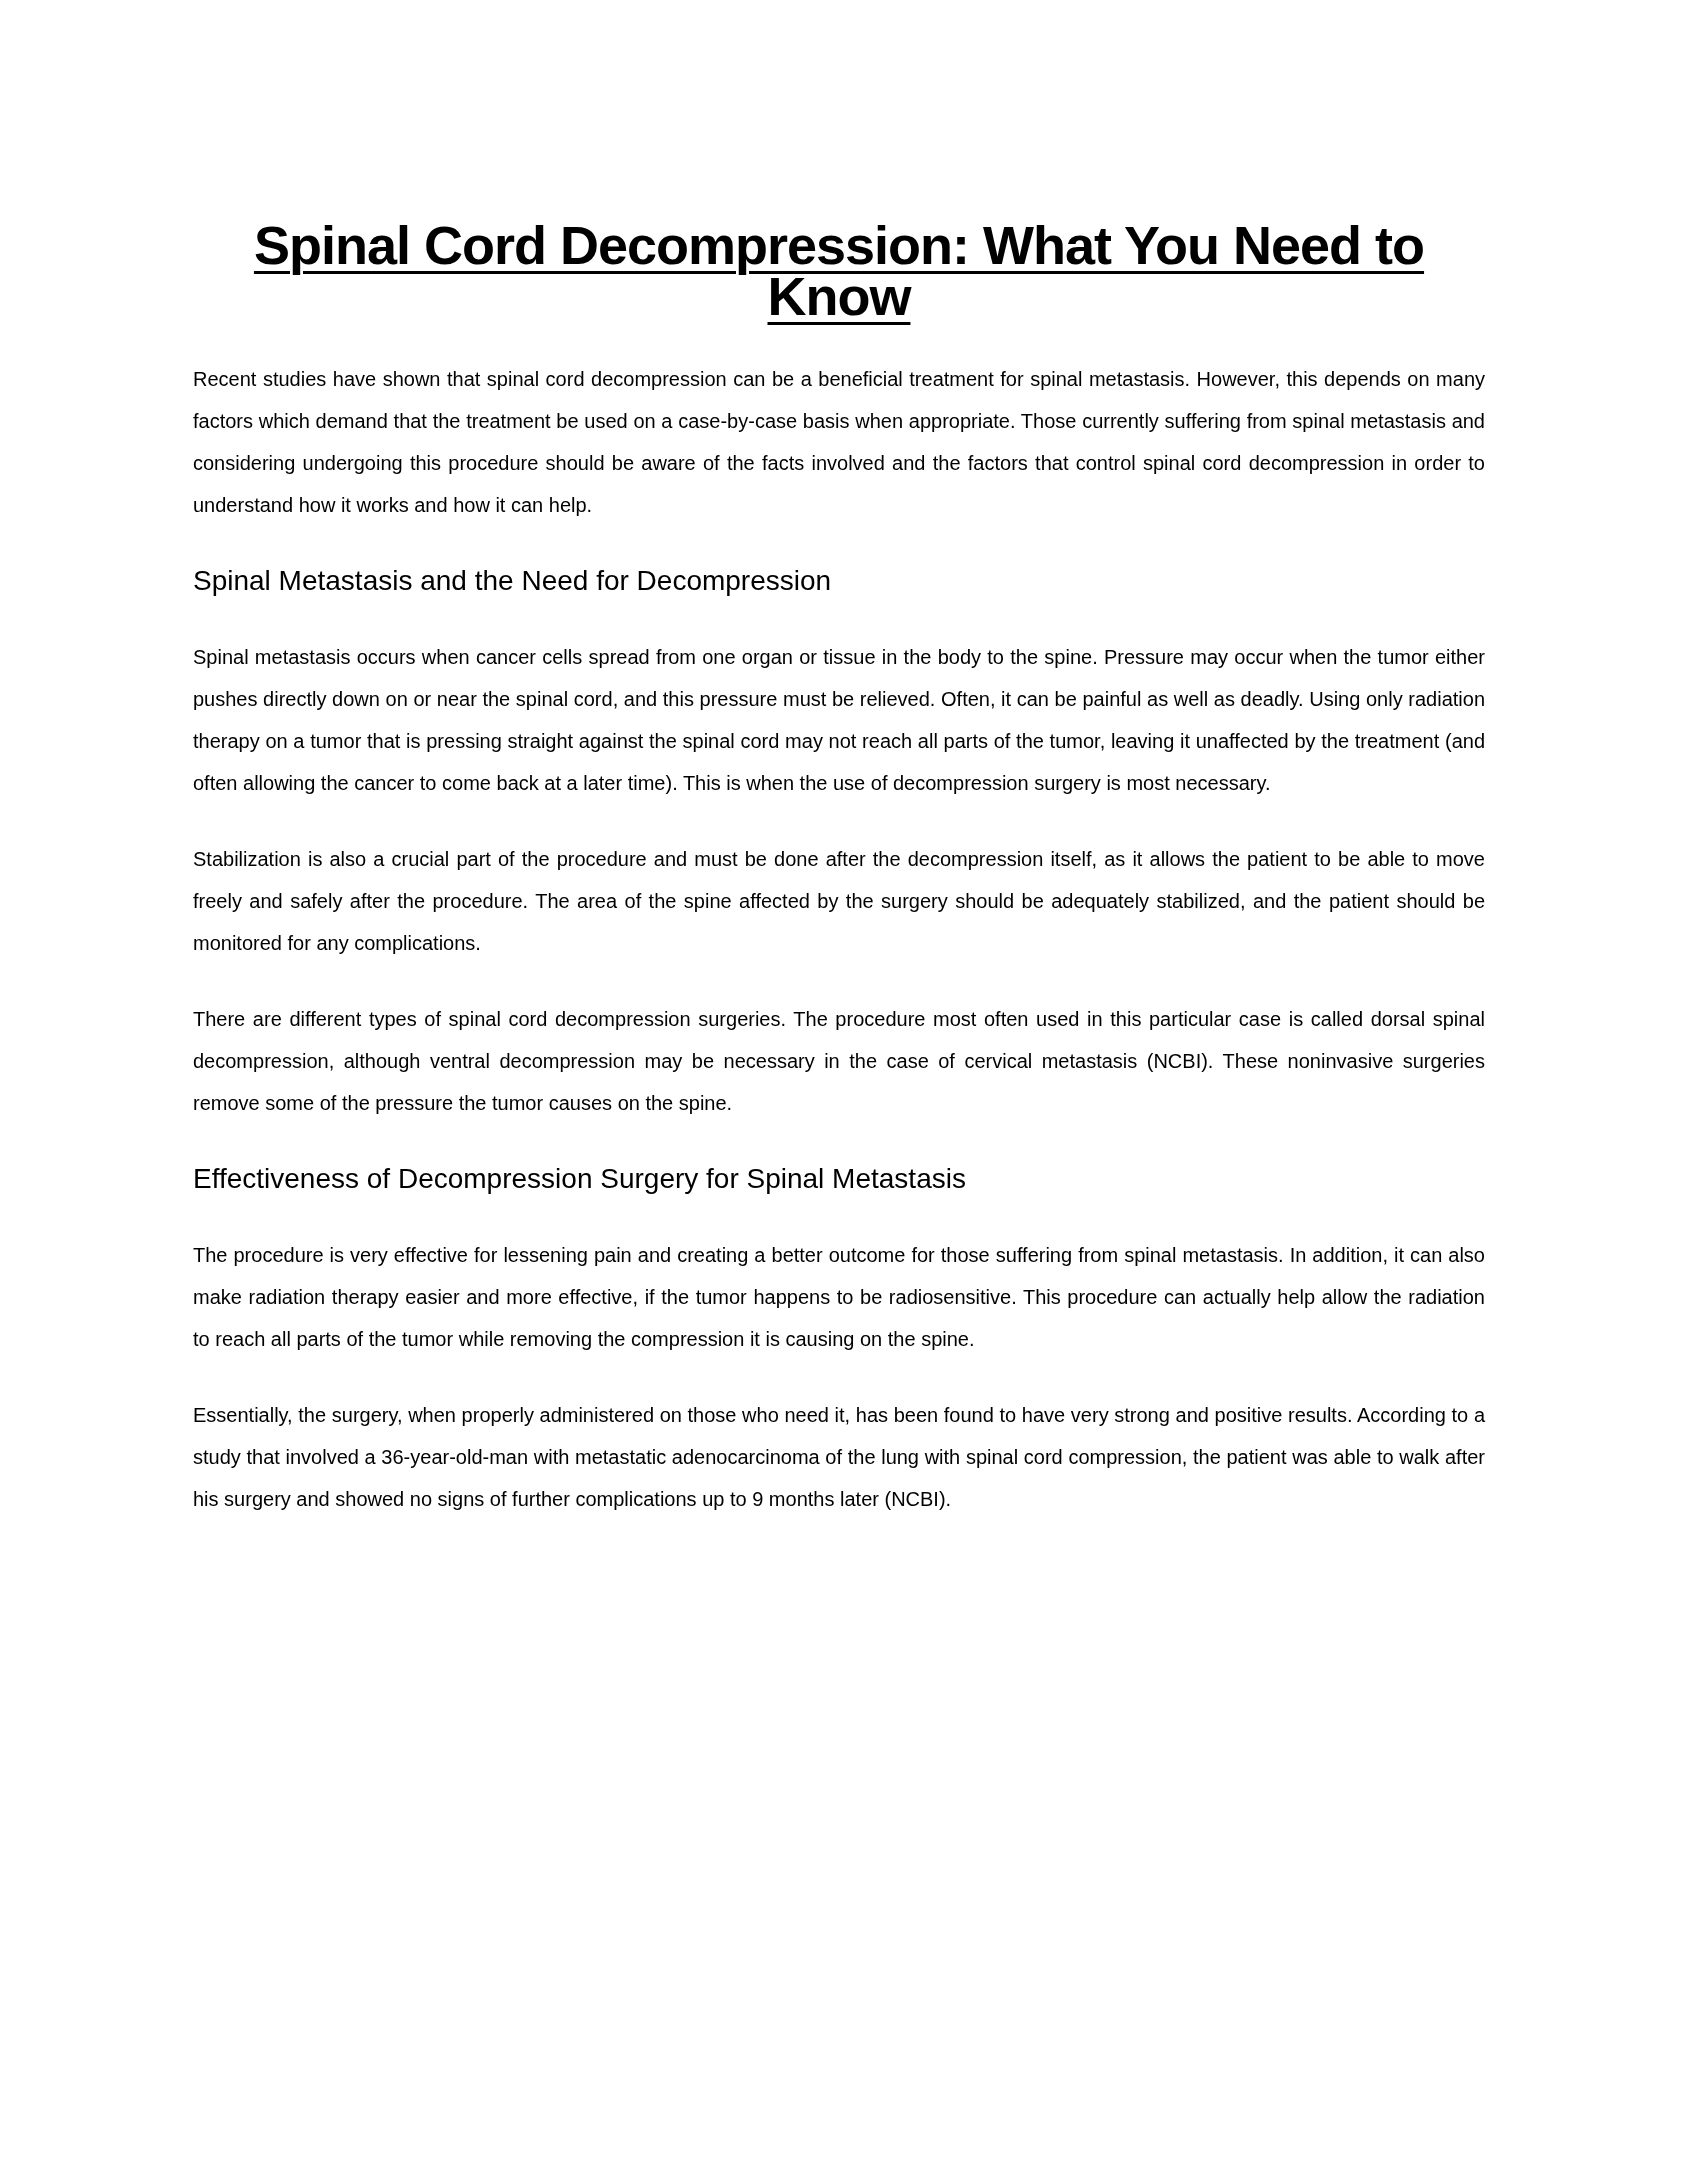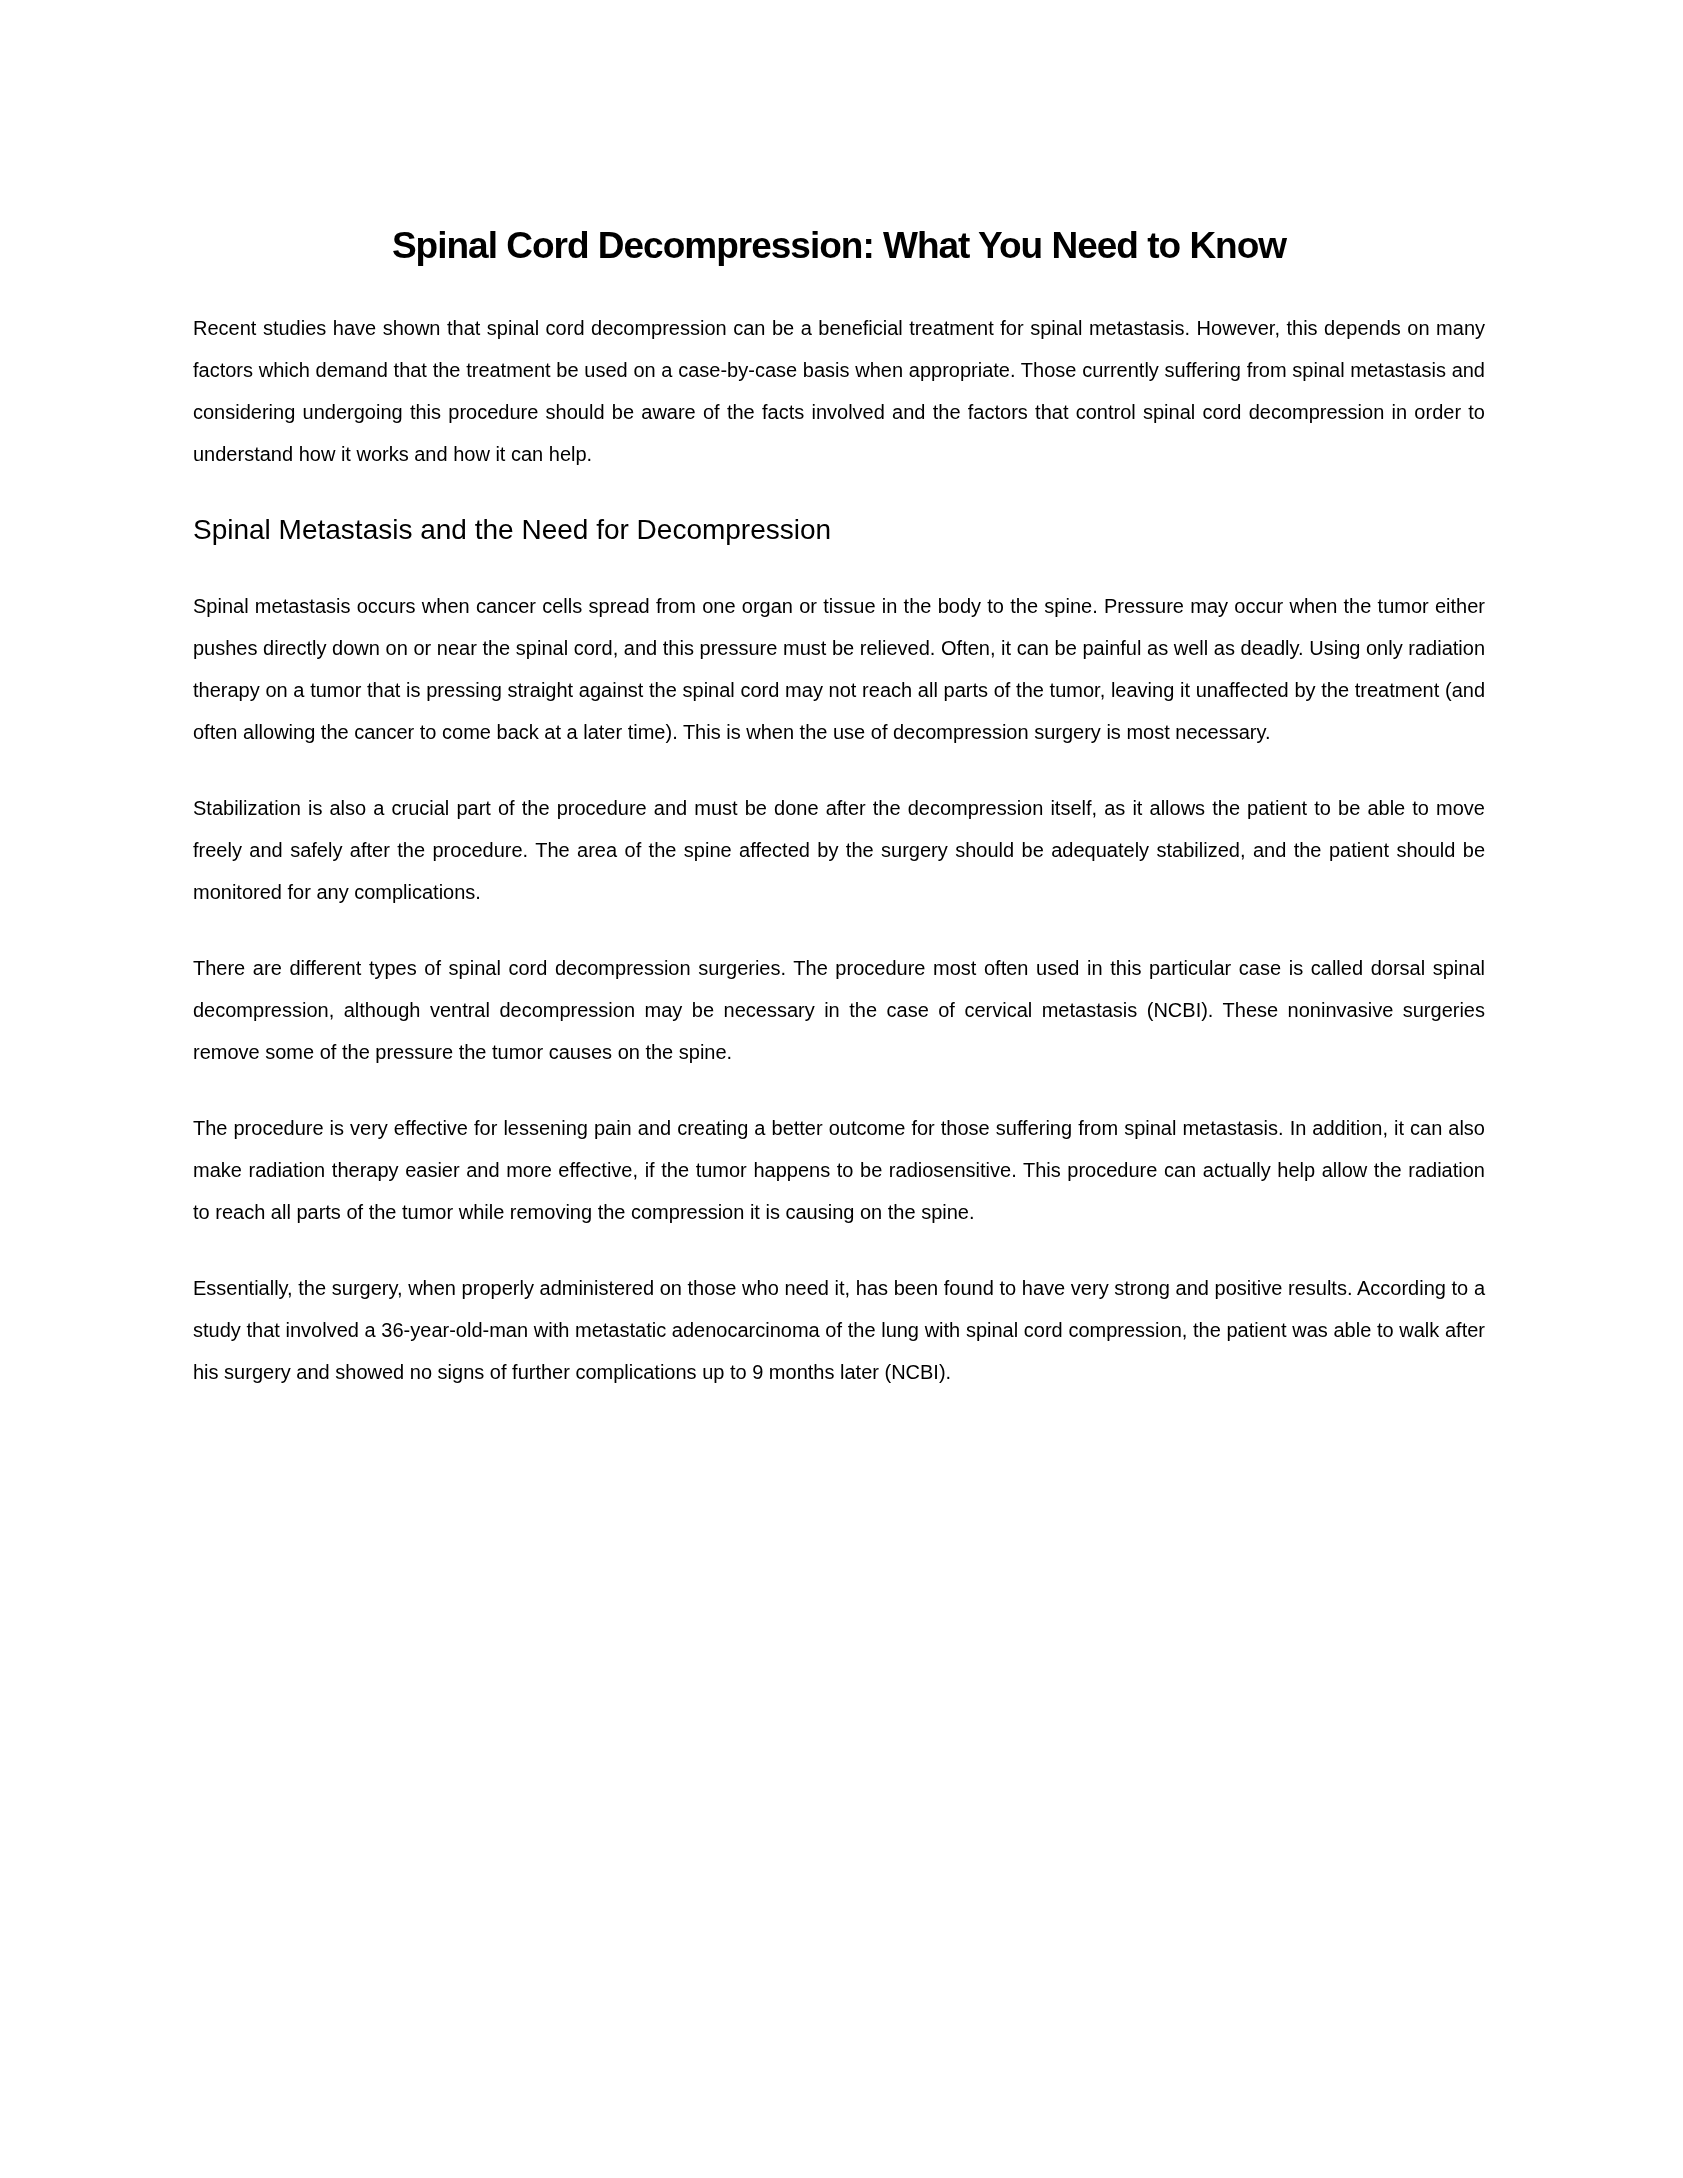--- a/index.html
+++ b/index.html
@@ -13,25 +13,26 @@
     height: 2178px;
     background: #ffffff;
     box-sizing: border-box;
     padding: 220px 198px 0 193px;
     font-family: "Liberation Sans", sans-serif;
     color: #000000;
     overflow: hidden;
   }
   .doc-title {
     margin: 0 0 36px 0;
-    font-size: 37px;
+    font-size: 54px;
     line-height: 51px;
     font-weight: bold;
     letter-spacing: -1px;
     text-align: center;
+    text-decoration: underline;
     text-decoration-thickness: 3px;
     text-underline-offset: 7px;
   }
   .doc-heading {
     margin: 0 0 34px 0;
     font-size: 28px;
     line-height: 42px;
     font-weight: normal;
     text-align: left;
   }
@@ -48,17 +49,18 @@
 <body>
 
 <div class="page">
   <h1 class="doc-title">Spinal Cord Decompression: What You Need to Know</h1>
   <div id="doc-body">
       <p class="doc-paragraph">Recent studies have shown that spinal cord decompression can be a beneficial treatment for spinal metastasis. However, this depends on many factors which demand that the treatment be used on a case-by-case basis when appropriate. Those currently suffering from spinal metastasis and considering undergoing this procedure should be aware of the facts involved and the factors that control spinal cord decompression in order to understand how it works and how it can help.</p>
       <h2 class="doc-heading">Spinal Metastasis and the Need for Decompression</h2>
       <p class="doc-paragraph">Spinal metastasis occurs when cancer cells spread from one organ or tissue in the body to the spine. Pressure may occur when the tumor either pushes directly down on or near the spinal cord, and this pressure must be relieved. Often, it can be painful as well as deadly. Using only radiation therapy on a tumor that is pressing straight against the spinal cord may not reach all parts of the tumor, leaving it unaffected by the treatment (and often allowing the cancer to come back at a later time). This is when the use of decompression surgery is most necessary.</p>
       <p class="doc-paragraph">Stabilization is also a crucial part of the procedure and must be done after the decompression itself, as it allows the patient to be able to move freely and safely after the procedure. The area of the spine affected by the surgery should be adequately stabilized, and the patient should be monitored for any complications.</p>
       <p class="doc-paragraph">There are different types of spinal cord decompression surgeries. The procedure most often used in this particular case is called dorsal spinal decompression, although ventral decompression may be necessary in the case of cervical metastasis (NCBI). These noninvasive surgeries remove some of the pressure the tumor causes on the spine.</p>
+      <h2 class="doc-heading">Effectiveness of Decompression Surgery for Spinal Metastasis</h2>
       <p class="doc-paragraph">The procedure is very effective for lessening pain and creating a better outcome for those suffering from spinal metastasis. In addition, it can also make radiation therapy easier and more effective, if the tumor happens to be radiosensitive. This procedure can actually help allow the radiation to reach all parts of the tumor while removing the compression it is causing on the spine.</p>
       <p class="doc-paragraph">Essentially, the surgery, when properly administered on those who need it, has been found to have very strong and positive results. According to a study that involved a 36-year-old-man with metastatic adenocarcinoma of the lung with spinal cord compression, the patient was able to walk after his surgery and showed no signs of further complications up to 9 months later (NCBI).</p>
     </div>
 </div>
 
 
 </body></html>

